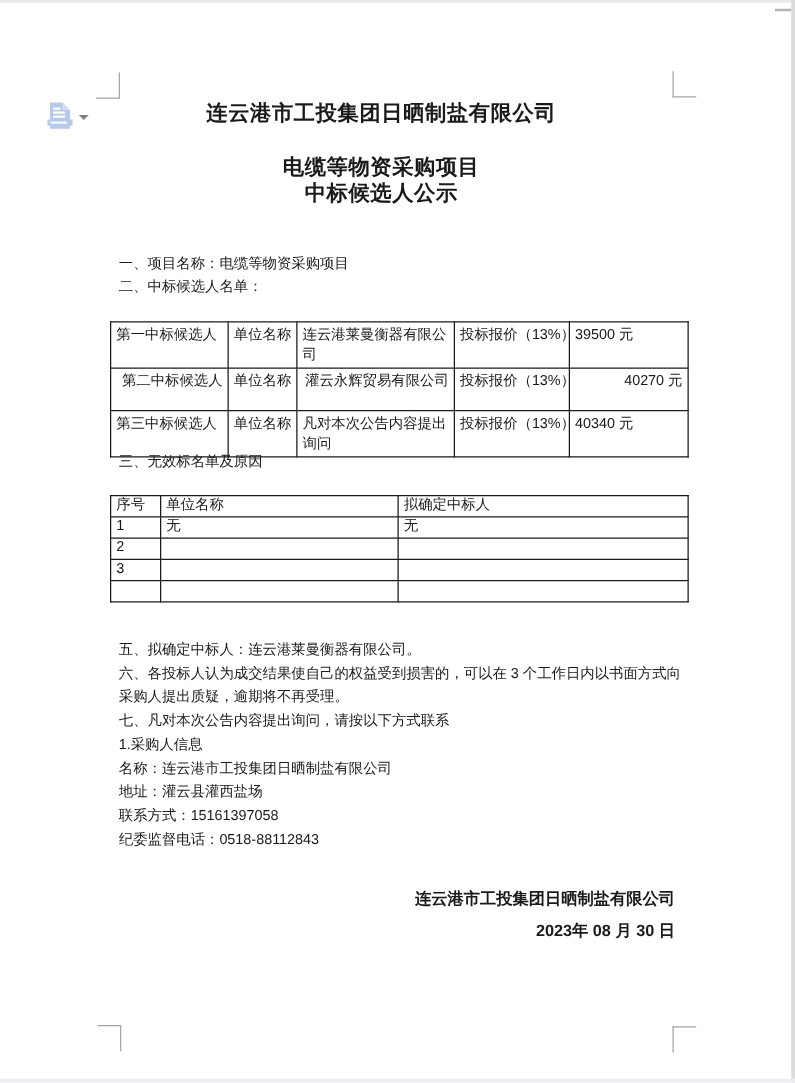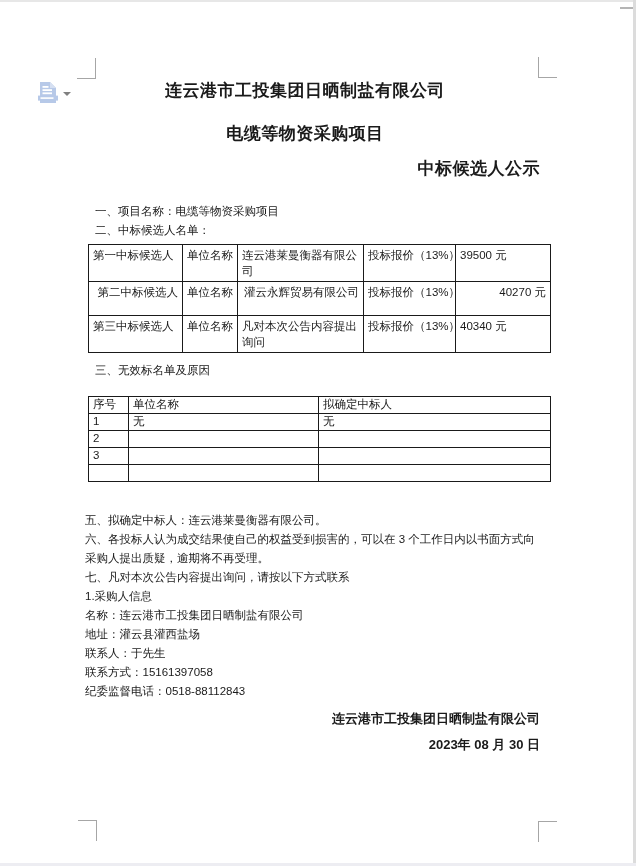--- a/index.html
+++ b/index.html
@@ -23,40 +23,40 @@
   
   .paste-btn{position:absolute;left:36px;top:80px;width:38px;height:28px;cursor:pointer;}
   .paste-btn svg{position:absolute;left:1px;top:1px;}
   .paste-arrow{position:absolute;left:27px;top:12px;width:0;height:0;
     border-left:4px solid transparent;border-right:4px solid transparent;border-top:4px solid #808080;}
 
   .title{position:absolute;left:70px;width:470px;text-align:center;font-weight:bold;
     font-size:17px;letter-spacing:0.5px;line-height:20px;}
   .title1{top:81px;}
   .title2{top:124px;}
-  .title3{top:159px;text-align:right;}
+  .title3{top:145px;}
 
   .bodytext{font-size:11.5px;line-height:19px;}
   .sec12{position:absolute;left:95px;top:202px;width:452px;}
   .sec12 p{margin:0;line-height:18.5px;}
   .sec3{position:absolute;left:95px;top:361px;width:452px;margin:0;}
 
   table{border-collapse:collapse;table-layout:fixed;position:absolute;left:88px;
     font-size:11.5px;}
   td,th{border:1px solid #1a1a1a;vertical-align:top;padding:2px 4px;
     font-weight:normal;text-align:left;line-height:16px;overflow:hidden;}
-  .tbl-candidates{top:244px;width:462px;border-radius:27px;}
+  .tbl-candidates{top:257px;width:462px;border-radius:27px;}
   .tbl-candidates tr:nth-child(1) td{height:30px;}
   .tbl-candidates tr:nth-child(2) td{height:29px;text-align:right;}
   .tbl-candidates tr:nth-child(3) td{height:32px;}
   .tbl-invalid{top:396px;width:462px;}
   .tbl-invalid td,.tbl-invalid th{height:13px;line-height:13px;padding:1px 4px 2px 4px;}
   .nowrap{white-space:nowrap;}
 
-  .paras{position:absolute;left:85px;top:511px;width:452px;}
+  .paras{position:absolute;left:95px;top:511px;width:452px;}
   .paras p{margin:0;}
 
   .signature{position:absolute;right:96px;top:711px;width:340px;text-align:right;
     font-weight:bold;font-size:13px;}
   .signature .sig-line1{line-height:16px;}
   .signature .sig-line2{line-height:16px;margin-top:10px;}
 </style>
 </head>
 <body>
 
@@ -164,21 +164,20 @@
   </tbody>
 </table>
 
 <div class="paras bodytext">
   <p>五、拟确定中标人：连云港莱曼衡器有限公司。</p>
   <p>六、各投标人认为成交结果使自己的权益受到损害的，可以在 3 个工作日内以书面方式向采购人提出质疑，逾期将不再受理。</p>
   <p>七、凡对本次公告内容提出询问，请按以下方式联系</p>
   <p>1.采购人信息</p>
   <p>名称：连云港市工投集团日晒制盐有限公司</p>
   <p>地址：灌云县灌西盐场</p>
-  <p>联系人：于先生</p>
   <p>联系方式：15161397058</p>
   <p>纪委监督电话：0518-88112843</p>
 </div>
 
 <div class="signature">
   <div class="sig-line1">连云港市工投集团日晒制盐有限公司</div>
   <div class="sig-line2">2023年 08 月 30 日</div>
 </div>
 
 </body></html>

